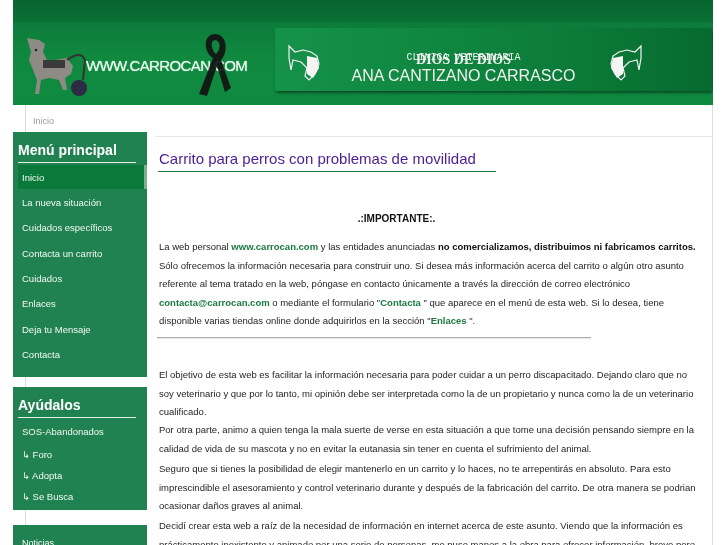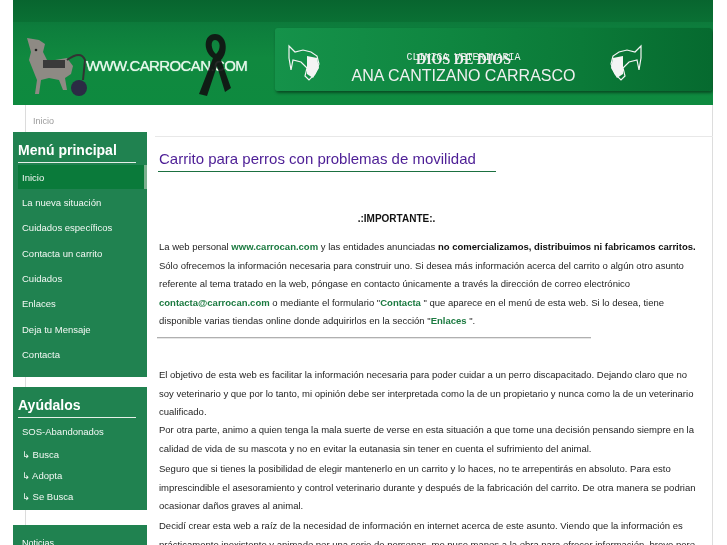--- a/index.html
+++ b/index.html
@@ -107,21 +107,21 @@
 <div class="side-item" style="top:248px; left:22px;">Contacta un carrito</div>
 <div class="side-item" style="top:273px; left:22px;">Cuidados</div>
 <div class="side-item" style="top:298px; left:22px;">Enlaces</div>
 <div class="side-item" style="top:324px; left:22px;">Deja tu Mensaje</div>
 <div class="side-item" style="top:349px; left:22px;">Contacta</div>
 
 <div class="side-block side-help"></div>
 <div class="side-title" style="top:397px; left:18px;">Ayúdalos</div>
 <div class="side-title-line" style="top:417px; left:18px;"></div>
 <div class="side-item" style="top:426px; left:22px;">SOS-Abandonados</div>
-<div class="side-item" style="top:449px; left:22px;">↳ Busca</div>
+<div class="side-item" style="top:449px; left:22px;">↳ Foro</div>
 <div class="side-item" style="top:470px; left:22px;">↳ Adopta</div>
 <div class="side-item" style="top:491px; left:22px;">↳ Se Busca</div>
 
 <div class="side-block side-news"></div>
 <div class="side-title" style="top:538px; left:22px; font-size:9px; font-weight:normal;">Noticias</div>
 
 <div class="content-topline"></div>
 <h1 class="page-title">Carrito para perros con problemas de movilidad</h1>
 <div class="title-underline"></div>
 

